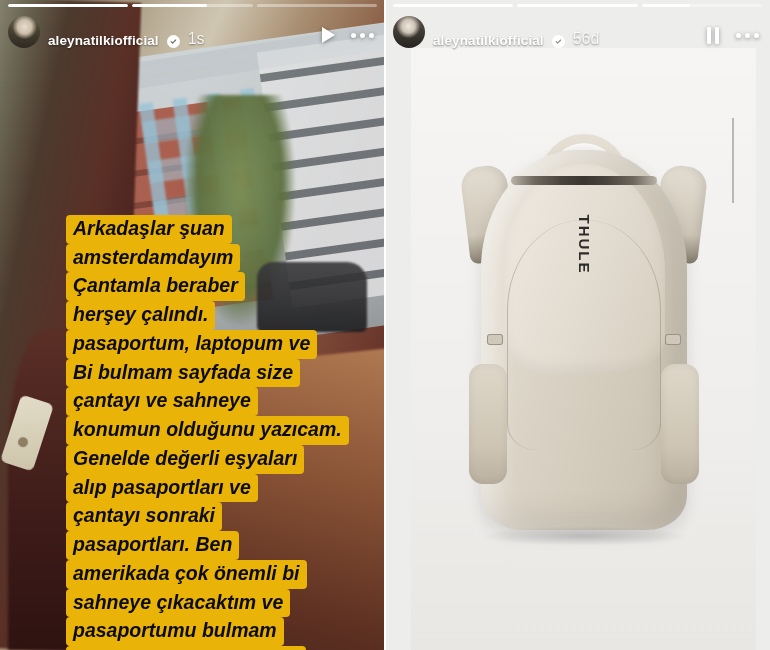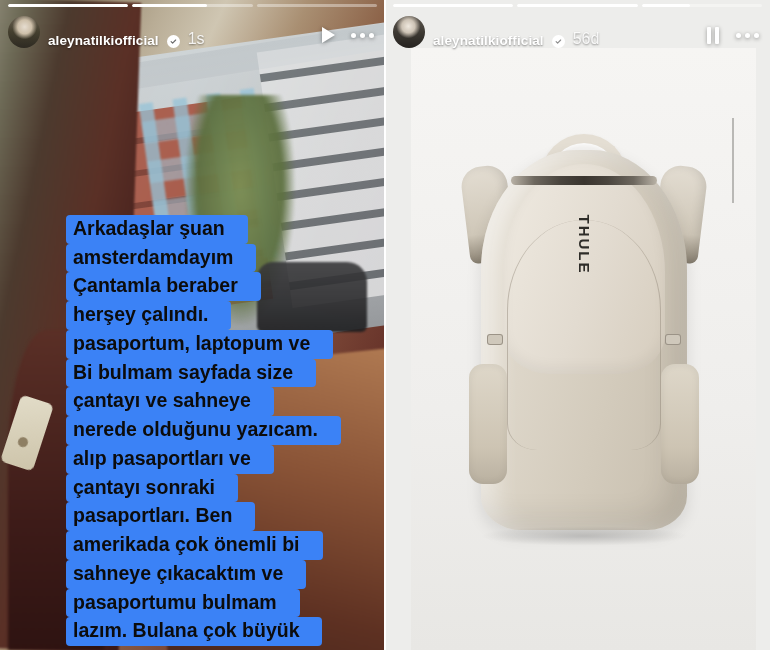--- a/index.html
+++ b/index.html
@@ -372,27 +372,28 @@
   }
 
   
   .text-block {
     position: absolute;
     z-index: 30;
   }
   .text-block p {
     display: table;
     margin: 0;
-    padding: 1px 23px 2px 7px;
-    background: #3b82f6;
+    padding: 1px 7px 2px 7px;
+    background: #eab308;
     color: #0c0c0c;
     font-weight: 700;
     border-radius: 4px;
     line-height: 1.32;
     white-space: pre;
+    font-style: italic;
   }
   .tb-left { left: 66px; top: 215px; width: 250px; }
   .tb-left p { font-size: 19.5px; }
   .divider {
     position: absolute;
     left: 384px; top: 0;
     width: 2px; height: 650px;
     background: #ffffff;
     z-index: 50;
   }
@@ -453,21 +454,22 @@
     </div>
 
     <div class="text-block tb-left">
       <p>Arkadaşlar şuan</p>
       <p>amsterdamdayım</p>
       <p>Çantamla beraber</p>
       <p>herşey çalındı.</p>
       <p>pasaportum, laptopum ve</p>
       <p>Bi bulmam sayfada size</p>
       <p>çantayı ve sahneye</p>
-      <p>nerede olduğunu yazıcam.</p>
+      <p>konumun olduğunu yazıcam.</p>
+      <p>Genelde değerli eşyaları</p>
       <p>alıp pasaportları ve</p>
       <p>çantayı sonraki</p>
       <p>pasaportları. Ben</p>
       <p>amerikada çok önemli bi</p>
       <p>sahneye çıkacaktım ve</p>
       <p>pasaportumu bulmam</p>
       <p>lazım. Bulana çok büyük</p>
 
     </div>
   </div>

